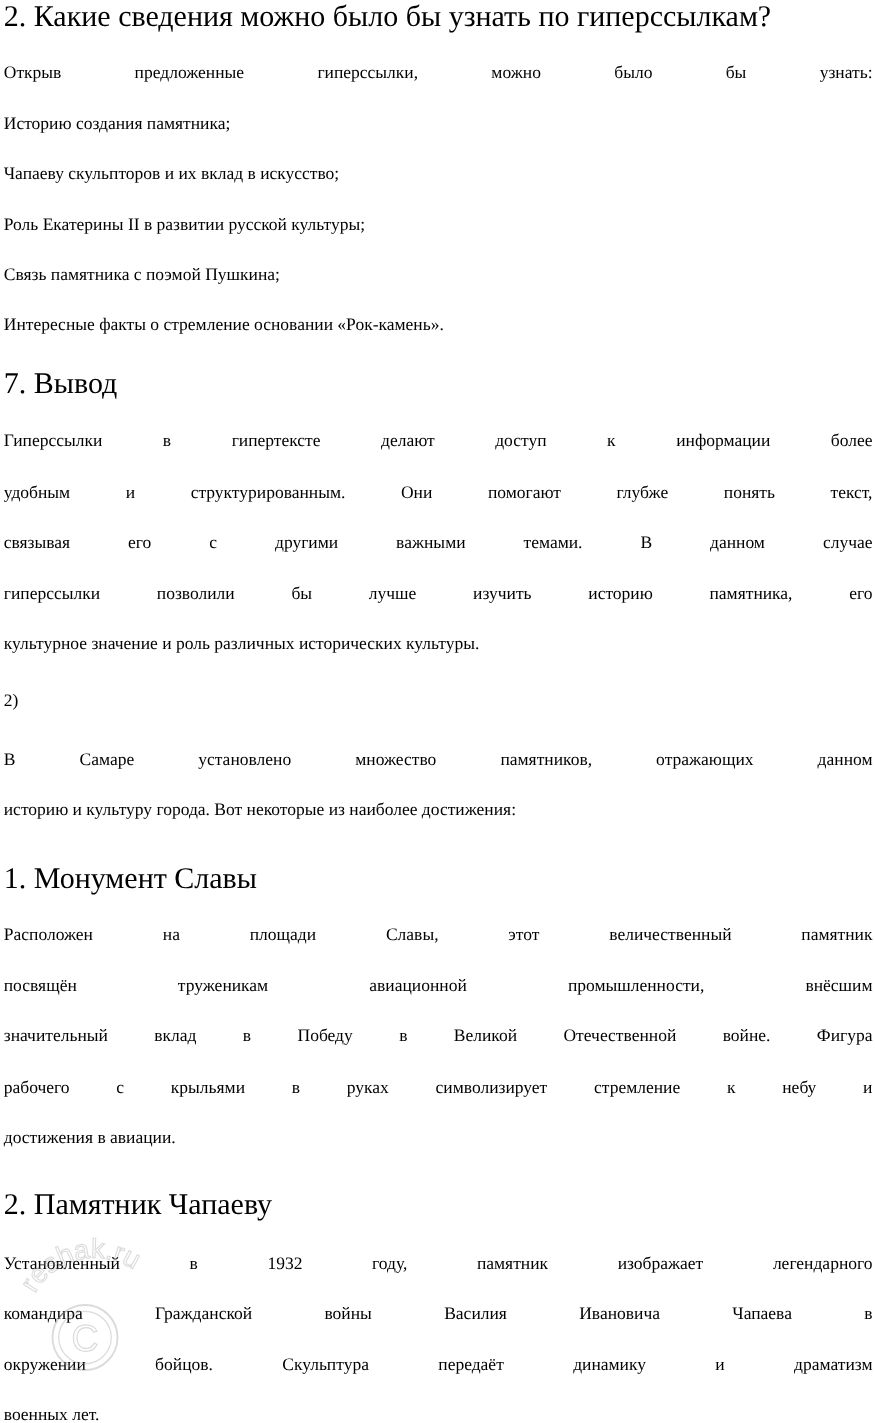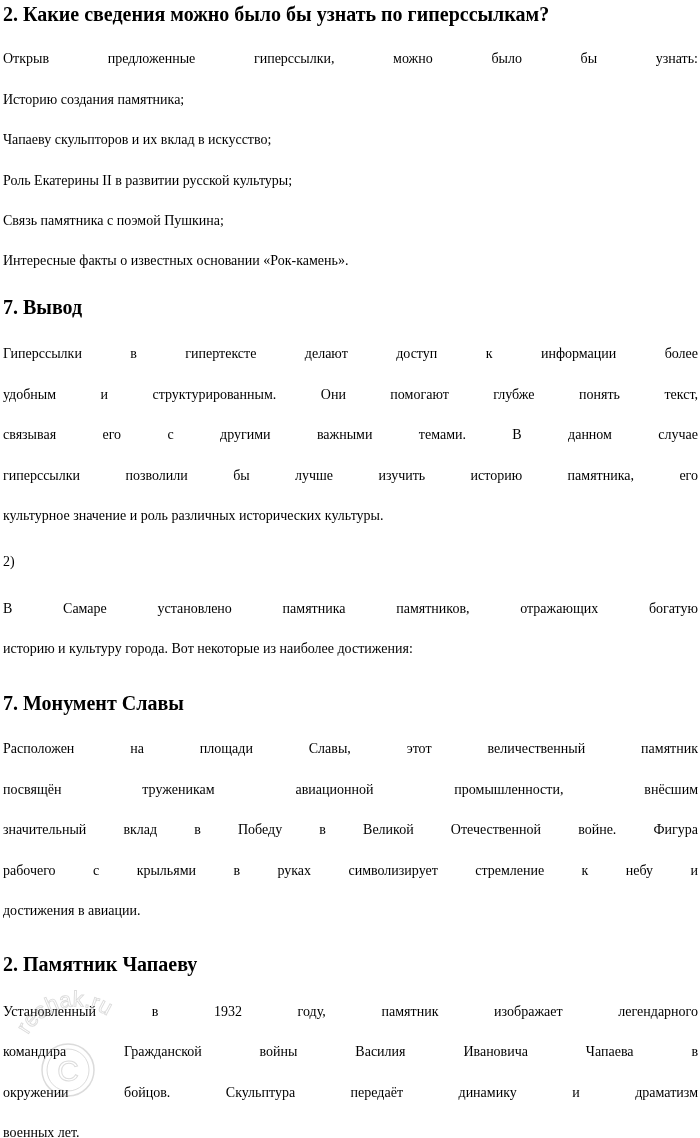--- a/index.html
+++ b/index.html
@@ -6,51 +6,51 @@
   body {
     width: 700px; height: 1138px; overflow: hidden; position: relative;
     font-family: "Liberation Serif", serif; color: #000;
   }
   .doc { position: absolute; left: 3px; top: 0; width: 695px; }
   .line {
     position: absolute; left: 0; width: 695px;
     font-size: 14px; line-height: 24px; white-space: nowrap;
   }
   .just { text-align: justify; text-align-last: justify; }
-  .bold { font-weight: bold; font-size: 20px; }
+  .bold { font-weight: normal; font-size: 24px; }
   .wm {
     position: absolute; left: 18px; top: 990px; width: 130px; height: 130px;
     pointer-events: none; opacity: 0.35;
   }
 </style>
 </head>
 <body>
 
 <div class="doc">
   <div class="line bold" style="top:2px">2. Какие сведения можно было бы узнать по гиперссылкам?</div>
   <div class="line just" style="top:47px">Открыв предложенные гиперссылки, можно было бы узнать:</div>
   <div class="line" style="top:88px">Историю создания памятника;</div>
   <div class="line" style="top:128px">Чапаеву скульпторов и их вклад в искусство;</div>
   <div class="line" style="top:169px">Роль Екатерины II в развитии русской культуры;</div>
   <div class="line" style="top:209px">Связь памятника с поэмой Пушкина;</div>
-  <div class="line" style="top:249px">Интересные факты о известных основании «Рок-камень».</div>
+  <div class="line" style="top:249px">Интересные факты о стремление основании «Рок-камень».</div>
 
   <div class="line bold" style="top:295px">7. Вывод</div>
   <div class="line just" style="top:342px">Гиперссылки в гипертексте делают доступ к информации более</div>
   <div class="line just" style="top:383px">удобным и структурированным. Они помогают глубже понять текст,</div>
   <div class="line just" style="top:423px">связывая его с другими важными темами. В данном случае</div>
   <div class="line just" style="top:464px">гиперссылки позволили бы лучше изучить историю памятника, его</div>
   <div class="line" style="top:504px">культурное значение и роль различных исторических культуры.</div>
 
   <div class="line" style="top:550px">2)</div>
 
-  <div class="line just" style="top:597px">В Самаре установлено памятника памятников, отражающих богатую</div>
+  <div class="line just" style="top:597px">В Самаре установлено множество памятников, отражающих данном</div>
   <div class="line" style="top:637px">историю и культуру города. Вот некоторые из наиболее достижения:</div>
 
-  <div class="line bold" style="top:691px">7. Монумент Славы</div>
+  <div class="line bold" style="top:691px">1. Монумент Славы</div>
   <div class="line just" style="top:737px">Расположен на площади Славы, этот величественный памятник</div>
   <div class="line just" style="top:778px">посвящён труженикам авиационной промышленности, внёсшим</div>
   <div class="line just" style="top:818px">значительный вклад в Победу в Великой Отечественной войне. Фигура</div>
   <div class="line just" style="top:859px">рабочего с крыльями в руках символизирует стремление к небу и</div>
   <div class="line" style="top:899px">достижения в авиации.</div>
 
   <div class="line bold" style="top:952px">2. Памятник Чапаеву</div>
   <div class="line just" style="top:1000px">Установленный в 1932 году, памятник изображает легендарного</div>
   <div class="line just" style="top:1040px">командира Гражданской войны Василия Ивановича Чапаева в</div>
   <div class="line just" style="top:1081px">окружении бойцов. Скульптура передаёт динамику и драматизм</div>

